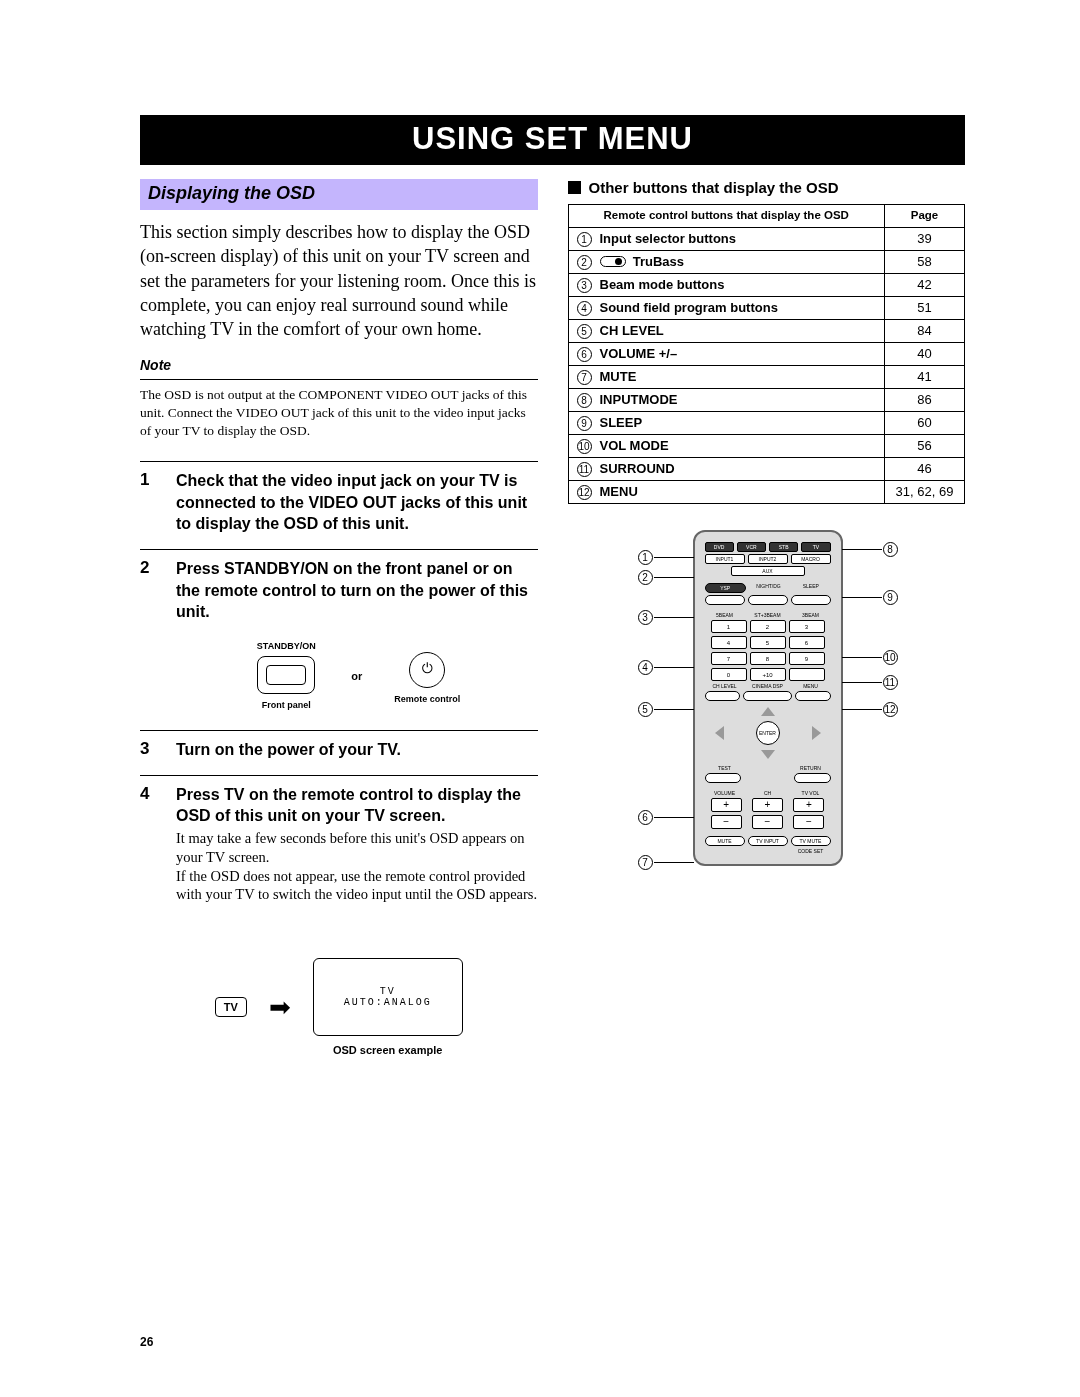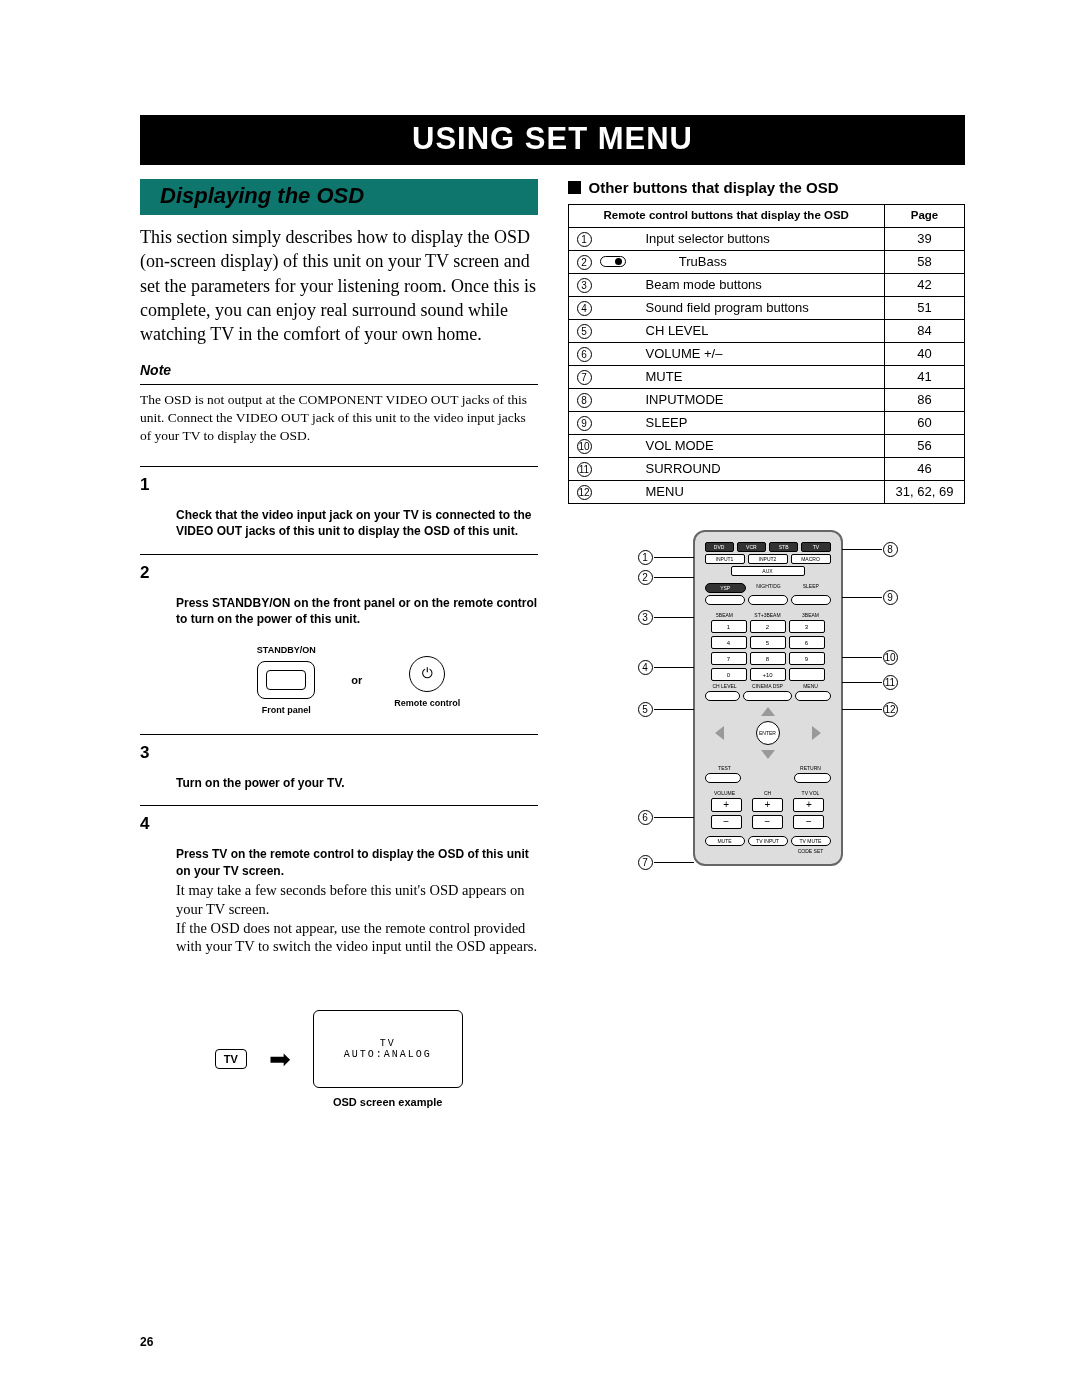--- a/index.html
+++ b/index.html
@@ -27,26 +27,26 @@
   }
   .columns {
     display: flex;
     gap: 30px;
   }
   .col {
     flex: 1;
     min-width: 0;
   }
   .section-title {
-    background: #0f766e;
+    background: #c4b5fd;
     font-family: Arial, sans-serif;
     font-style: italic;
     font-weight: bold;
-    font-size: 22px;
-    padding: 4px 6px 6px 20px;
+    font-size: 18px;
+    padding: 4px 6px 6px 8px;
     margin-bottom: 10px;
   }
   .intro {
     font-size: 18px;
     line-height: 1.35;
     margin-bottom: 16px;
   }
   .note-label {
     font-family: Arial, sans-serif;
     font-style: italic;
@@ -78,24 +78,23 @@
     flex-shrink: 0;
   }
   .step-body {
     flex: 1;
     font-size: 14.5px;
     line-height: 1.3;
   }
   .step-body .bold {
     font-family: Arial, sans-serif;
     font-weight: bold;
-    font-size: 12px;
+    font-size: 16px;
     line-height: 1.35;
     display: block;
-    margin-top: 32px;
   }
   .step-body .roman {
     display: block;
     margin-top: 2px;
   }
   .fig-row {
     display: flex;
     justify-content: center;
     align-items: center;
     gap: 30px;
@@ -233,23 +232,22 @@
     border-radius: 50%;
     text-align: center;
     font-size: 10px;
     line-height: 14px;
     font-family: Arial, sans-serif;
     margin-right: 8px;
     vertical-align: 0px;
   }
   .rlabel {
     font-family: Arial, sans-serif;
-    font-weight: normal;
+    font-weight: bold;
     font-size: 13px;
-    margin-left: 46px;
   }
   .trubass-icon {
     display: inline-block;
     width: 26px; height: 11px;
     border: 1.2px solid #000;
     border-radius: 6px;
     vertical-align: -1px;
     margin-right: 4px;
     position: relative;
   }

